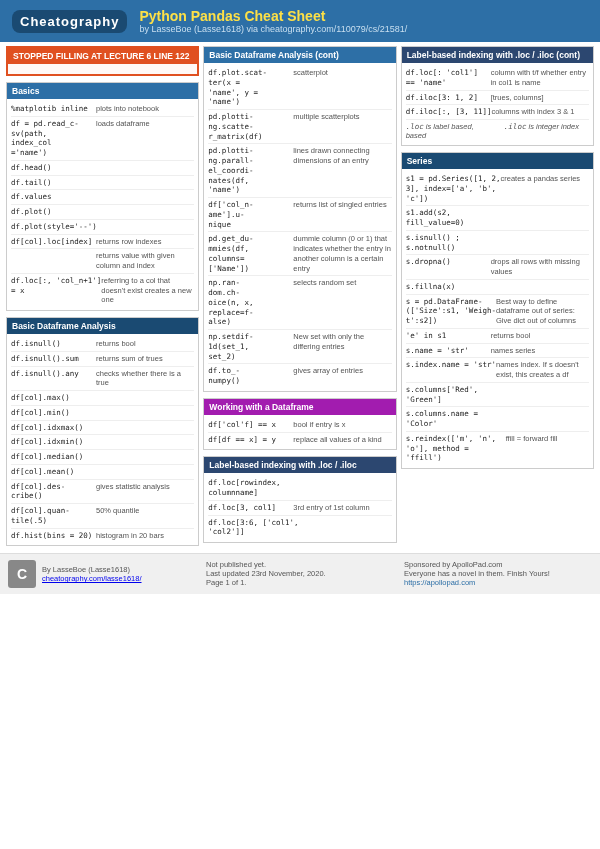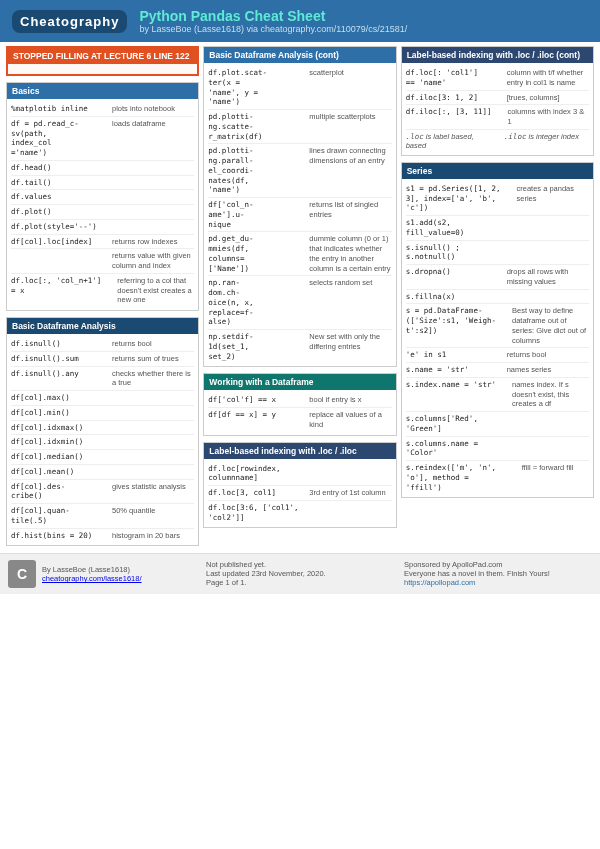--- a/index.html
+++ b/index.html
@@ -26,21 +26,21 @@
       padding: 4px 8px;
       font-size: 13px;
       font-weight: bold;
       color: white;
       letter-spacing: 1px;
       border-radius: 8px;
     }
     .header-text h1 {
       font-size: 14px;
       font-weight: bold;
-      color: #5eead4;
+      color: #fde047;
     }
     .header-text p {
       font-size: 9px;
       color: #c8dff0;
     }
 
     
     .main {
       display: flex;
       gap: 0;
@@ -64,21 +64,21 @@
     }
 
     .section-header {
       padding: 3px 5px;
       font-weight: bold;
       font-size: 8.5px;
       color: white;
     }
     .section-header.blue { background: #2d6fa6; }
     .section-header.dark-blue { background: #1a4a72; }
-    .section-header.teal { background: #0f766e; }
+    .section-header.teal { background: #a21caf; }
     .section-header.navy { background: #2c4770; }
 
     .section-content {
       padding: 3px 4px;
       background: white;
     }
 
     
     .alert-box {
       border: 2px solid #e05020;
@@ -130,21 +130,21 @@
     }
     .footer-left {
       display: flex;
       align-items: center;
       flex: 1;
     }
 
     
     .entry {
       display: flex;
-      gap: 16px;
+      gap: 0;
       padding: 2px 0;
       border-bottom: 1px solid #eee;
       align-items: flex-start;
     }
     .entry:last-child { border-bottom: none; }
     .entry .left {
       font-family: monospace;
       font-size: 7.5px;
       color: #222;
       min-width: 85px;
@@ -315,20 +315,24 @@
           <div class="right">dummie column (0 or 1) that indicates whether the entry in another column is a certain entry</div>
         </div>
         <div class="entry">
           <div class="left">np.ran-<br>dom.ch-<br>oice(n, x,<br>replace=f-<br>alse)</div>
           <div class="right">selects random set</div>
         </div>
         <div class="entry">
           <div class="left">np.setdif-<br>1d(set_1,<br>set_2)</div>
           <div class="right">New set with only the differing entries</div>
         </div>
+        <div class="entry">
+          <div class="left">df.to_-<br>numpy()</div>
+          <div class="right">gives array of entries</div>
+        </div>
       </div>
     </div>
 
     <div class="section">
       <div class="section-header teal">Working with a Dataframe</div>
       <div class="section-content">
         <div class="entry">
           <div class="left">df['col'f] == x</div>
           <div class="right">bool if entry is x</div>
         </div>

